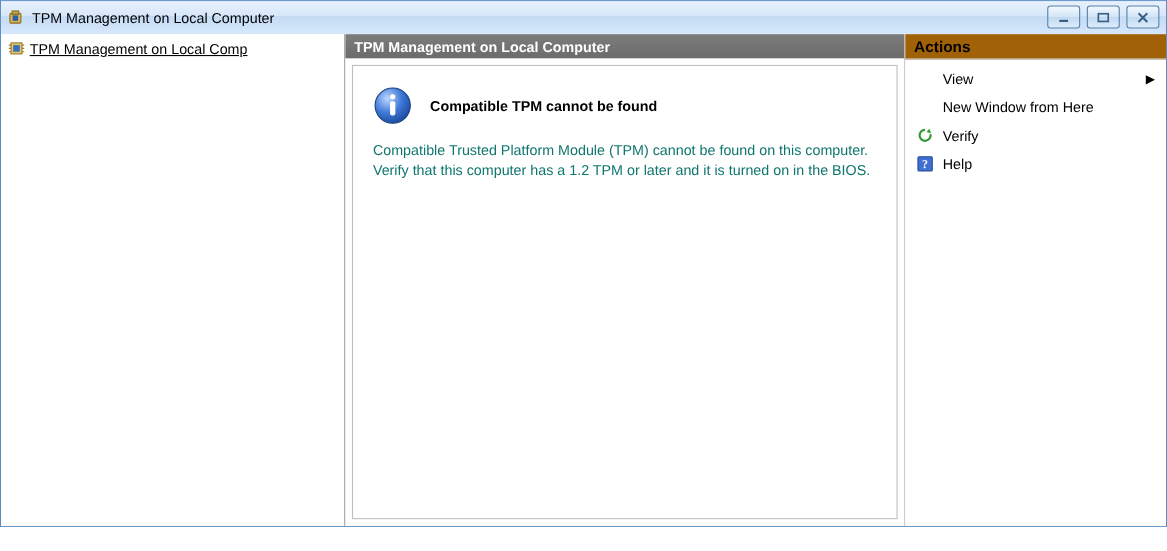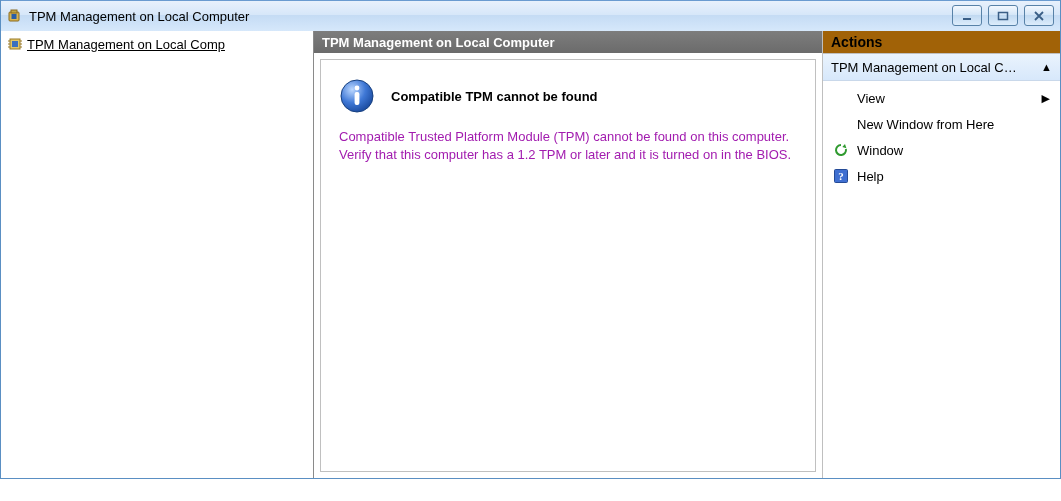--- a/index.html
+++ b/index.html
@@ -21,21 +21,21 @@
   .treepane{width:313px;background:#fff;border-right:1px solid #8a8a8a;box-sizing:border-box;overflow:hidden;}
   .tree-row{display:flex;align-items:center;height:22px;padding:2px 4px 2px 6px;gap:4px;white-space:nowrap;text-decoration:underline;}
   .tree-icon{width:16px;height:16px;flex-shrink:0;}
   
   .centerpane{flex:1;display:flex;flex-direction:column;background:#fff;border-right:1px solid #bfbfbf;}
   .center-header{height:22px;background:linear-gradient(to bottom,#7d7d7d,#6b6b6b);color:#fff;font-weight:bold;
     display:flex;align-items:center;padding:0 8px;font-size:13px;}
   .center-body{flex:1;margin:6px;border:1px solid #c0c0c0;background:#fff;padding:18px 18px;box-sizing:border-box;}
   .info-header{display:flex;align-items:center;gap:16px;margin-bottom:14px;}
   .info-title{font-weight:bold;font-size:13px;}
-  .info-text{font-size:13px;line-height:1.35;max-width:520px;color:#a21caf;}
+  .info-text{font-size:13px;line-height:1.35;max-width:520px;color:#0f766e;}
   
   .actionspane{width:237px;background:#fff;display:flex;flex-direction:column;box-sizing:border-box;}
   .actions-header{height:22px;border-bottom:1px solid #bfbfbf;font-weight:bold;font-size:14px;
     display:flex;align-items:center;padding:0 8px;background:#a16207;}
   .action-scope{height:26px;background:linear-gradient(to bottom,#eaf3fd,#d7e8fb);border-bottom:1px solid #c9d8ea;
     display:flex;align-items:center;justify-content:space-between;padding:0 8px;font-size:13px;color:#000;}
   .action-scope .scope-text{white-space:nowrap;overflow:hidden;text-overflow:ellipsis;max-width:190px;}
   .action-list{padding:4px 0;}
   .action-item{height:26px;display:flex;align-items:center;gap:8px;padding:0 10px 0 18px;font-size:13px;
     cursor:default;white-space:nowrap;}
@@ -123,41 +123,37 @@
           <span class="info-title">Compatible TPM cannot be found</span>
         </div>
         <div class="info-text">Compatible Trusted Platform Module (TPM) cannot be found on this computer. Verify that this computer has a 1.2 TPM or later and it is turned on in the BIOS.</div>
       </div>
     </div>
 
     <div class="actionspane">
       <div class="actions-header">
         <span>Actions</span>
       </div>
-      <div class="action-scope">
-        <span class="scope-text">TPM Management on Local Co...</span>
-        <span class="collapse-caret">▲</span>
-      </div>
       <div class="action-list">
         <div class="action-item" style="padding-left:34px;">
           <span>View</span>
           <span class="spacer"></span>
           <span class="arrow">▶</span>
         </div>
         <div class="action-item" style="padding-left:34px;">
           <span>New Window from Here</span>
         </div>
         <div class="action-item with-icon">
           <span class="icon-16">
             <svg viewBox="0 0 16 16" width="16" height="16">
               <path d="M8 3 a5 5 0 1 0 4.9 4" fill="none" stroke="#2f9a2f" stroke-width="2"></path>
               <path d="M12 2 L13.4 6.2 L9.3 5.1 Z" fill="#2f9a2f"></path>
             </svg>
           </span>
-          <span>Window</span>
+          <span>Verify</span>
         </div>
         <div class="action-item with-icon">
           <span class="icon-16">
             <svg viewBox="0 0 16 16" width="16" height="16">
               <rect x="1.5" y="1.5" width="13" height="13" rx="1" fill="#3f6fd1" stroke="#244a96"></rect>
               <text x="8" y="12" text-anchor="middle" font-size="11" font-family="Segoe UI" fill="#fff" font-weight="bold">?</text>
             </svg>
           </span>
           <span>Help</span>
         </div>

